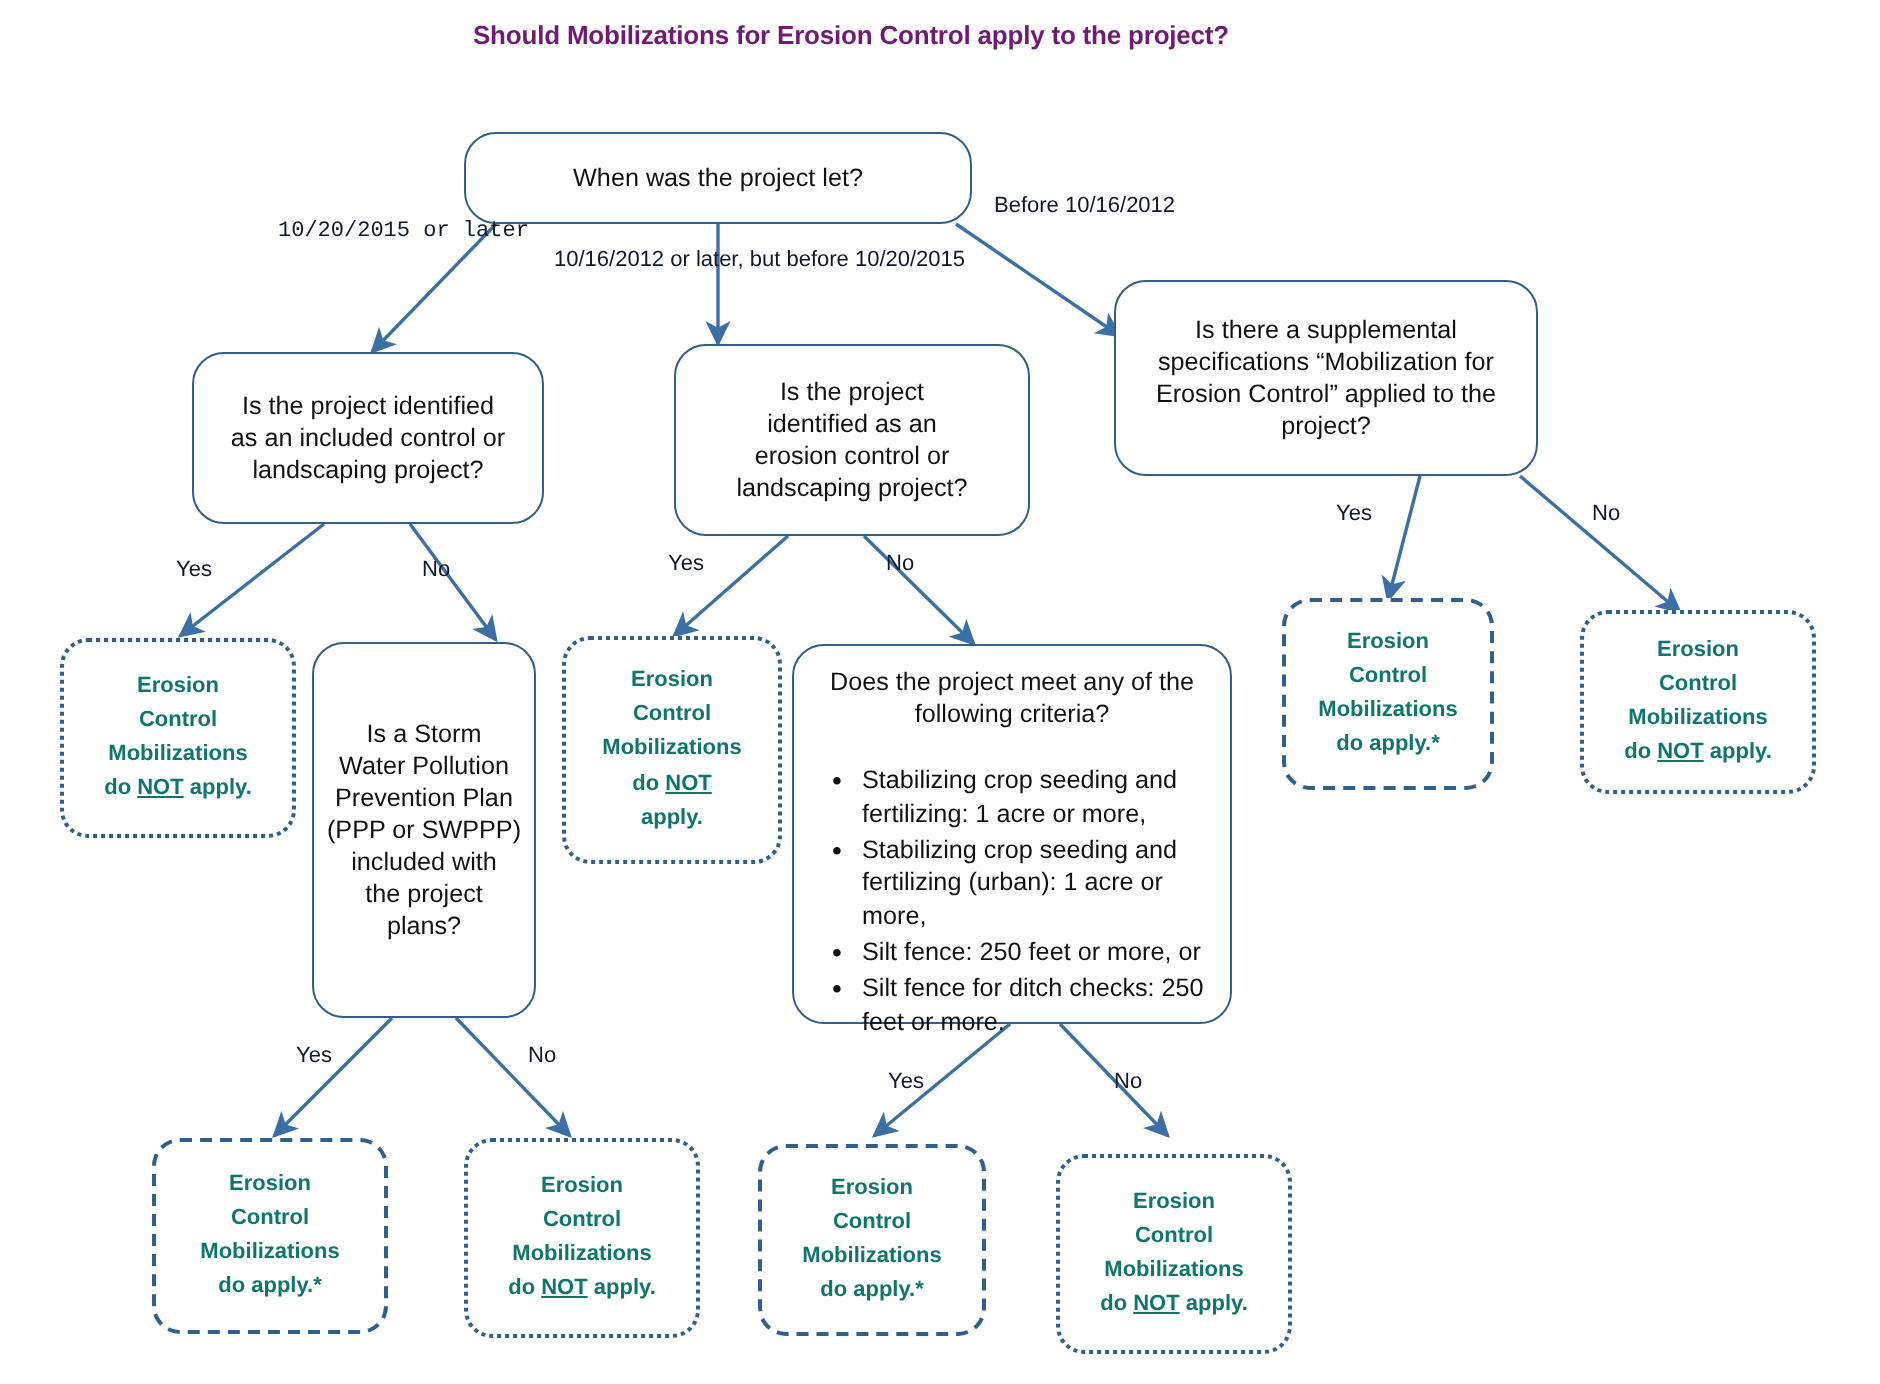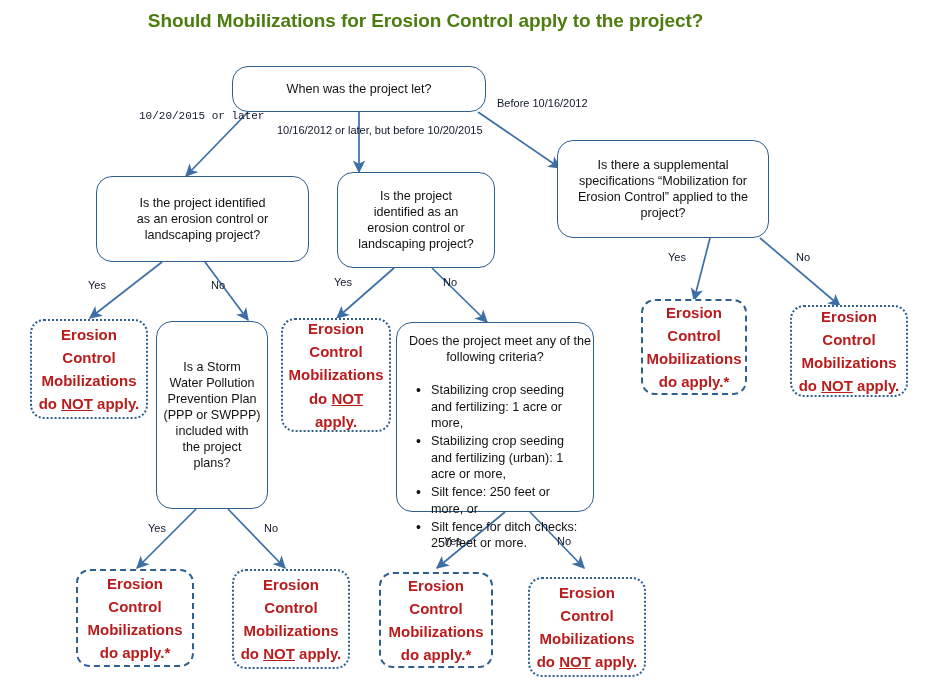--- a/index.html
+++ b/index.html
@@ -26,24 +26,24 @@
     height: 692px;
     pointer-events: none;
   }
 
   .chart-title {
     position: absolute;
     left: 0;
     top: 10px;
     width: 851px;
     text-align: center;
-    font-size: 19px;
+    font-size: 13px;
     font-weight: bold;
     letter-spacing: -0.1px;
-    color: #4d7c0f;
+    color: #701a75;
   }
 
   .node {
     position: absolute;
     box-sizing: border-box;
     display: flex;
     flex-direction: column;
     align-items: center;
     justify-content: center;
     text-align: center;
@@ -52,23 +52,23 @@
     padding: 15px 6px;
     line-height: 1.28;
   }
   .node.decision {
     border: 1.6px solid #2e5f8f;
     font-size: 12.6px;
     color: #111111;
     border-radius: 16px;
   }
   .node.terminal {
-    font-size: 15px;
+    font-size: 11px;
     font-weight: bold;
-    color: #b91c1c;
+    color: #0f766e;
     border-radius: 14px;
     line-height: 1.55;
     text-align: center;
   }
   .node.terminal.dotted {
     border: 2.4px dotted #2e5f8f;
   }
   .node.terminal.dashed {
     border: 2.4px dashed #2e5f8f;
   }
@@ -166,27 +166,27 @@
   </div>
   <div class="edge-label" style="left:277px; top:123px;">
     <span class="ln">10/16/2012 or later,</span>
     <span class="ln">but before 10/20/2015</span>
   </div>
   <div class="edge-label" style="left:497px; top:96px;">
     <span class="ln">Before</span>
     <span class="ln">10/16/2012</span>
   </div>
 
-  <div class="node decision" style="left:96px; top:176px; width:213px; height:86px;">
+  <div class="node decision" style="left:96px; top:176px; width:176px; height:86px;">
     <span class="ln">Is the project identified</span>
-    <span class="ln">as an erosion control or</span>
+    <span class="ln">as an included control or</span>
     <span class="ln">landscaping project?</span>
   </div>
 
-  <div class="node decision" style="left:337px; top:172px; width:158px; height:96px;">
+  <div class="node decision" style="left:337px; top:172px; width:178px; height:96px;">
     <span class="ln">Is the project</span>
     <span class="ln">identified as an</span>
     <span class="ln">erosion control or</span>
     <span class="ln">landscaping project?</span>
   </div>
 
   <div class="node decision" style="left:557px; top:140px; width:212px; height:98px;">
     <span class="ln">Is there a supplemental</span>
     <span class="ln">specifications “Mobilization for</span>
     <span class="ln">Erosion Control” applied to the</span>
@@ -218,21 +218,21 @@
   </div>
 
   <div class="node terminal dotted" style="left:281px; top:318px; width:110px; height:114px;">
     <span class="ln">Erosion</span>
     <span class="ln">Control</span>
     <span class="ln">Mobilizations</span>
     <span class="ln">do <span class="und">NOT</span></span>
     <span class="ln">apply.</span>
   </div>
 
-  <div class="node decision criteria" style="left:396px; top:322px; width:198px; height:190px;">
+  <div class="node decision criteria" style="left:396px; top:322px; width:220px; height:190px;">
     <div class="q">
       <span class="ln">Does the project meet any of the</span>
       <span class="ln">following criteria?</span>
     </div>
     <ul>
       <li>Stabilizing crop seeding and fertilizing: 1 acre or more,</li>
       <li>Stabilizing crop seeding and fertilizing (urban): 1 acre or more,</li>
       <li>Silt fence: 250 feet or more, or</li>
       <li>Silt fence for ditch checks: 250 feet or more.</li>
     </ul>

